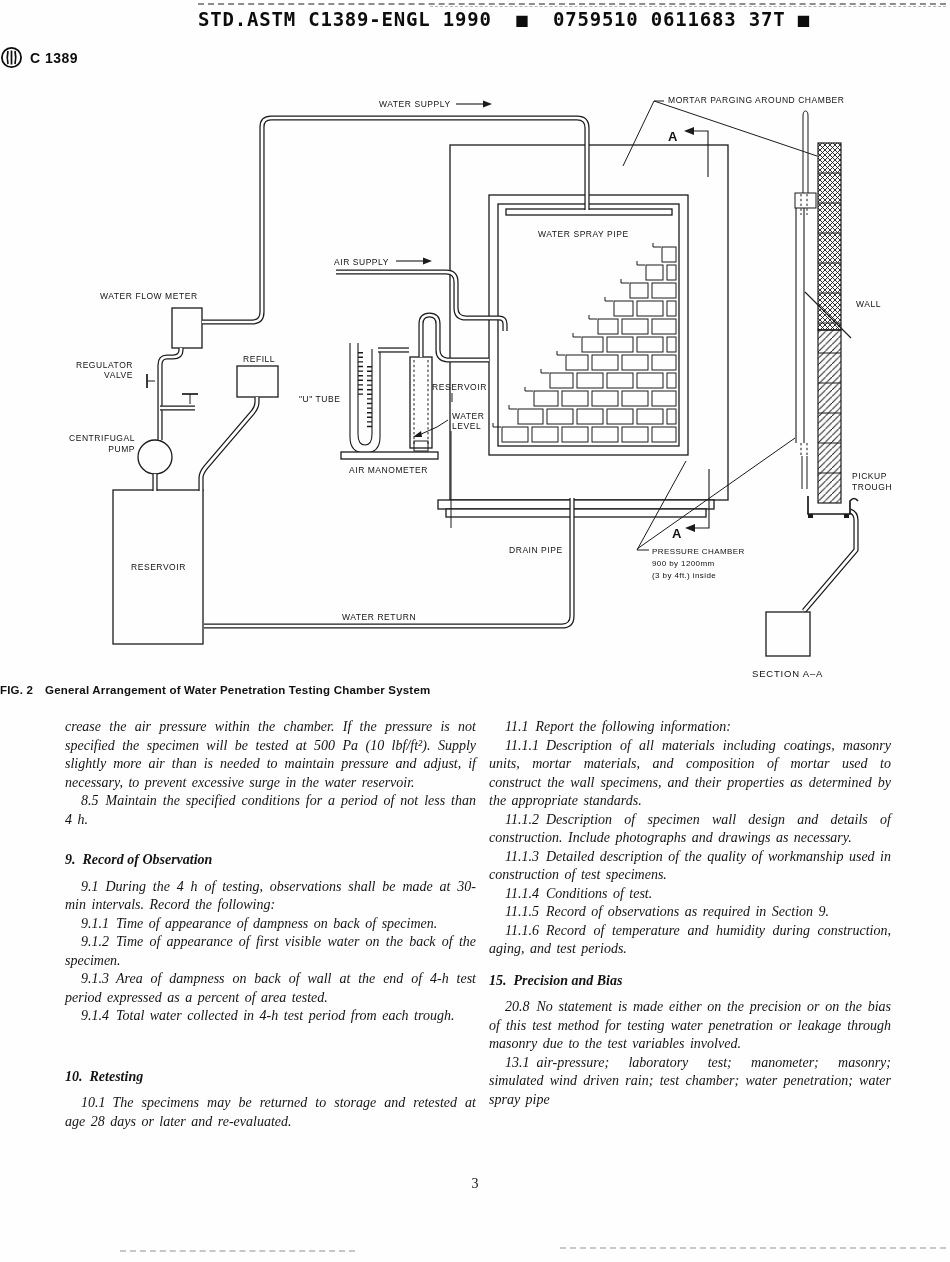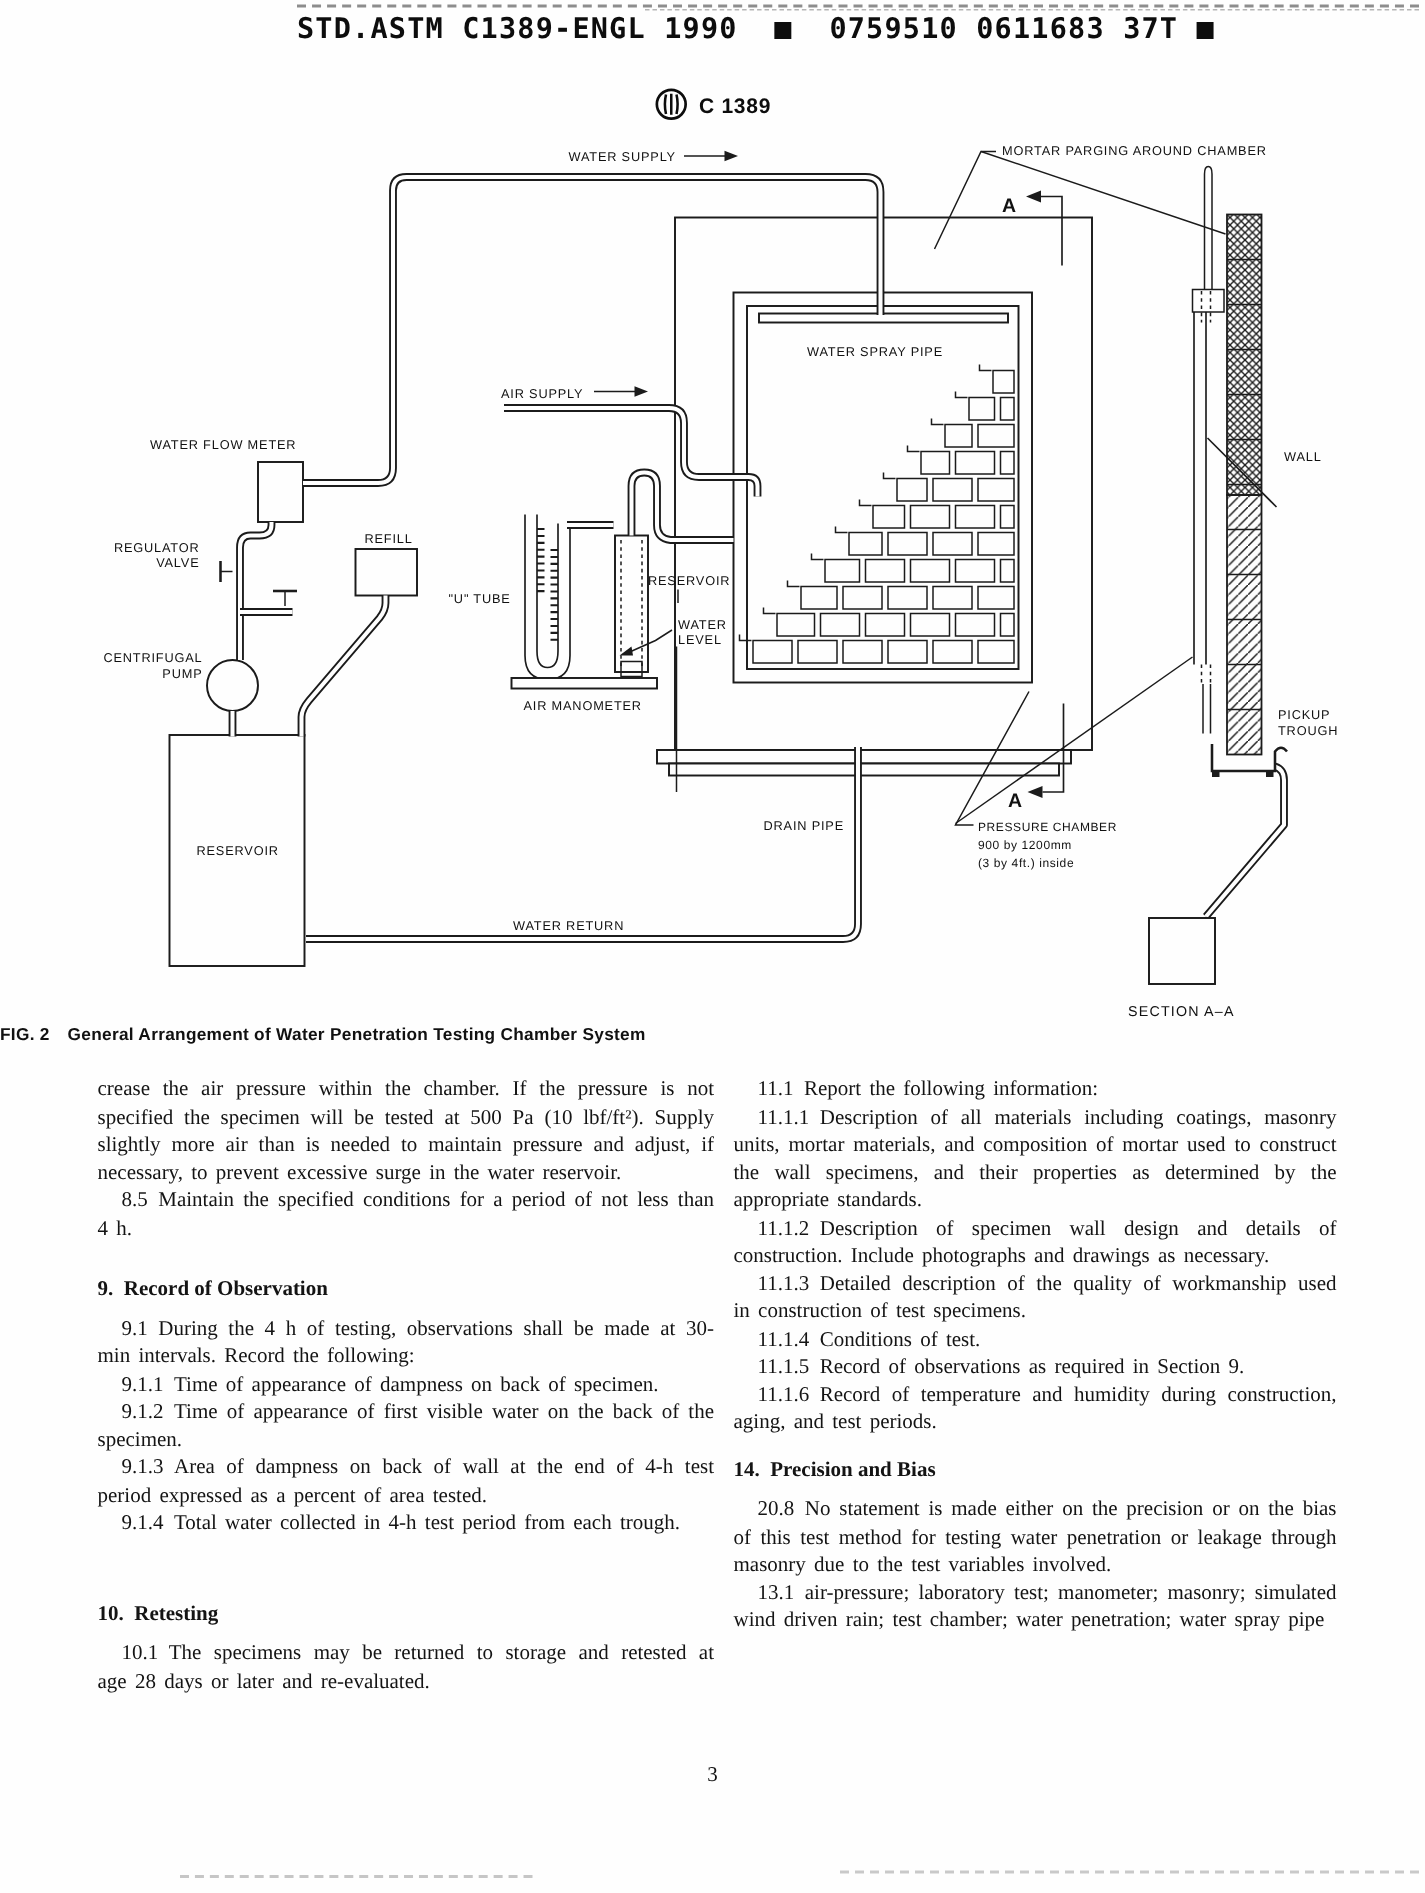--- a/index.html
+++ b/index.html
@@ -2,26 +2,26 @@
 <html><head>
 <meta charset="utf-8">
 <style>
   html,body{margin:0;padding:0;background:#9a9a9a;}
   .page{position:relative;width:950px;height:1262px;background:#fefefe;overflow:hidden;
         font-family:"Liberation Serif",serif;color:#141414;}
   .artifact{position:absolute;height:0;}
   .scanhdr{position:absolute;left:198px;top:8px;
            font:bold 19px "DejaVu Sans Mono",monospace;letter-spacing:.8px;color:#0d0d0d;
            white-space:pre;}
-  .stdrow{position:absolute;left:0;top:58px;width:950px;text-align:center;}
+  .stdrow{position:absolute;left:0;top:46px;width:950px;text-align:left;}
   .stdrow .inner{display:inline-flex;align-items:center;gap:7px;}
   .stdnum{font:bold 14px "Liberation Sans",sans-serif;letter-spacing:.5px;color:#0d0d0d;}
   .caption{position:absolute;left:0;top:684px;width:950px;text-align:left;
            font:bold 11.5px "Liberation Sans",sans-serif;letter-spacing:.2px;color:#111;}
-  .col{position:absolute;top:718px;}
+  .col{position:absolute;top:718px;font-style:italic;}
   .col-left{left:65px;width:411px;}
   .col-right{left:489px;width:402px;}
   .col p{margin:0;font-size:14px;line-height:18.5px;text-align:justify;
          text-indent:16px;word-spacing:2px;}
   .col p.noind{text-indent:0;}
   .col h3{margin:22px 0 8px;font-size:14px;line-height:18.5px;font-weight:bold;}
   .col h3.first{margin-top:0;}
   .col h3.gap-lg{margin-top:42px;}
   .col h3.gap-sm{margin-top:13px;}
   .col h3.gap-md{margin-top:22px;}
@@ -289,19 +289,19 @@
   </div>
 
   <div class="col col-right">
     <p>11.1 Report the following information:</p>
     <p>11.1.1 Description of all materials including coatings, masonry units, mortar materials, and composition of mortar used to construct the wall specimens, and their properties as determined by the appropriate standards.</p>
     <p>11.1.2 Description of specimen wall design and details of construction. Include photographs and drawings as necessary.</p>
     <p>11.1.3 Detailed description of the quality of workmanship used in construction of test specimens.</p>
     <p>11.1.4 Conditions of test.</p>
     <p>11.1.5 Record of observations as required in Section 9.</p>
     <p>11.1.6 Record of temperature and humidity during construction, aging, and test periods.</p>
-    <h3 class="gap-sm">14. Precision and Bias</h3>
+    <h3 class="gap-sm">15. Precision and Bias</h3>
     <p>20.8 No statement is made either on the precision or on the bias of this test method for testing water penetration or leakage through masonry due to the test variables involved.</p>
     <p>13.1 air-pressure; laboratory test; manometer; masonry; simulated wind driven rain; test chamber; water penetration; water spray pipe</p>
   </div>
 
   <div class="pagenum">3</div>
 </div>
 
 </body></html>

